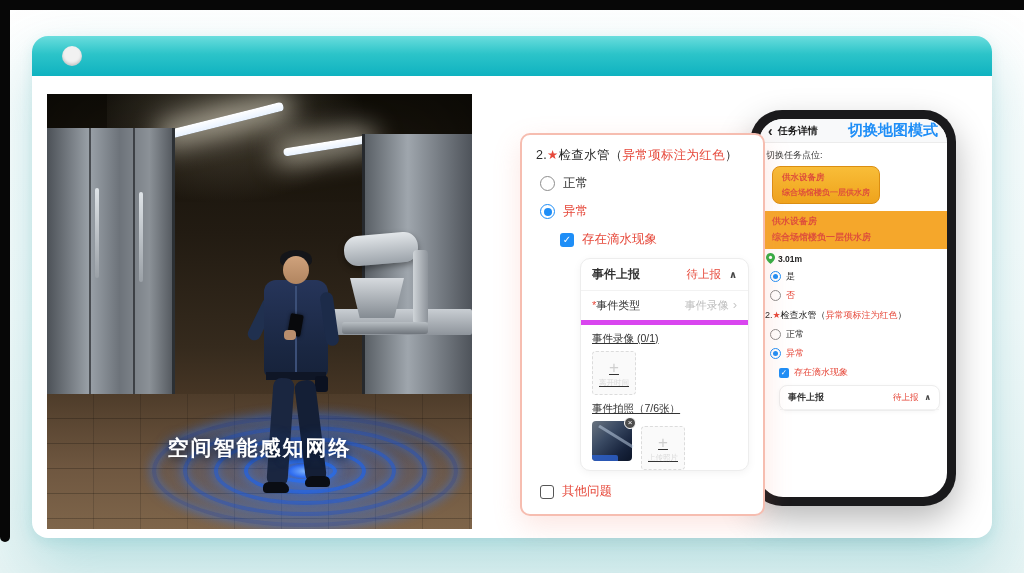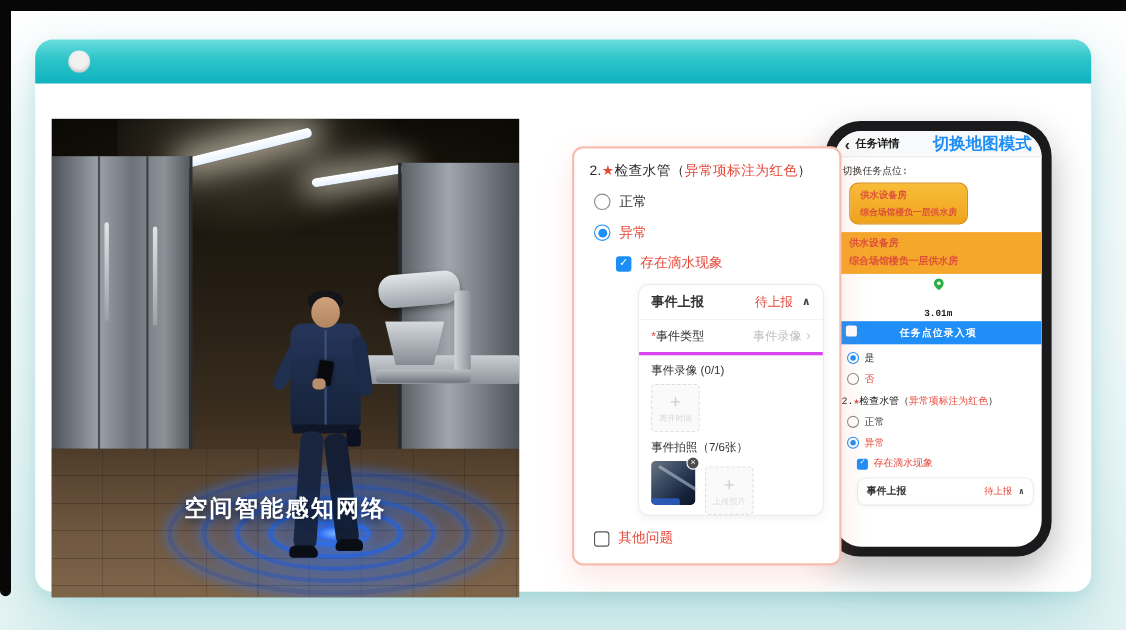--- a/index.html
+++ b/index.html
@@ -11,21 +11,21 @@
   .frame-top{position:absolute;left:0;top:0;width:100%;height:10px;background:#070707;z-index:50;}
   .frame-left{position:absolute;left:0;top:0;width:10px;height:542px;background:#070707;border-radius:0 0 14px 14px;z-index:50;}
 
   
   .window{position:absolute;left:32px;top:36px;width:960px;height:502px;border-radius:16px;background:#fff;
     box-shadow:0 26px 60px rgba(18,150,160,.25),0 4px 14px rgba(18,150,160,.12);}
   .titlebar{height:40px;border-radius:16px 16px 0 0;background:linear-gradient(180deg,#6adddd 0%,#2cc4c9 45%,#0fb2c0 100%);position:relative;}
   .tb-dot{position:absolute;left:30px;top:10px;width:20px;height:20px;border-radius:50%;background:#f1f1f1;box-shadow:inset 0 -2px 3px rgba(0,0,0,.18);}
 
   
-  .photo{position:absolute;left:47px;top:108px;width:425px;height:435px;overflow:hidden;background:
+  .photo{position:absolute;left:47px;top:94px;width:425px;height:435px;overflow:hidden;background:
     linear-gradient(180deg,#131009 0%,#221b12 32%,#352a1d 58%,#4a3826 72%,#6b523a 86%,#7a6045 100%);
     box-shadow:inset 0 0 90px rgba(0,0,0,.55);}
   .glow-ceiling{position:absolute;left:60px;top:0;width:260px;height:110px;background:radial-gradient(ellipse at 45% 20%,rgba(255,240,210,.22),transparent 70%);}
   .lightbar{position:absolute;background:linear-gradient(180deg,#ffffff,#e8f2ff);border-radius:4px;box-shadow:0 0 26px 9px rgba(255,250,230,.55);}
   .lb1{left:118px;top:22px;width:120px;height:9px;transform:rotate(-14deg);}
   .lb2{left:236px;top:48px;width:84px;height:8px;transform:rotate(-9deg);}
   .steel-left{position:absolute;left:0;top:34px;width:128px;height:310px;
     background:linear-gradient(90deg,#4c5157 0%,#9aa1a8 34%,#6d737a 58%,#8b9197 82%,#565b61 100%);
     border-right:3px solid #2c3034;}
   .steel-left .seam{position:absolute;top:0;width:2px;height:100%;background:rgba(20,22,25,.6);}
@@ -92,25 +92,25 @@
   .cbx{width:14px;height:14px;border-radius:3px;display:inline-flex;align-items:center;justify-content:center;flex:none;
     font-size:10px;font-weight:700;line-height:1;}
   .cbx.on{background:#1e8ef7;color:#fff;}
   .cbx.off{border:1.5px solid #565656;background:#fff;color:transparent;}
   .cb-row{display:flex;align-items:center;gap:8px;margin:11px 0 0 24px;font-size:12.5px;}
   .p-card{margin:10px 0 0 44px;border:1px solid #ededed;border-radius:10px;background:#fff;box-shadow:0 2px 8px rgba(0,0,0,.05);}
   .c-head{display:flex;align-items:center;padding:7px 11px;border-bottom:1px solid #f2f2f2;}
   .c-head .t{flex:1;font-size:12px;font-weight:700;color:#333;}
   .c-head .s{font-size:11.5px;}
   .caret{font-size:10px;color:#444;margin-left:8px;font-weight:700;}
-  .c-type{display:flex;align-items:flex-start;padding:7px 11px;border-bottom:3px solid #d946ef;font-size:11px;color:#333;}
+  .c-type{display:flex;align-items:flex-start;padding:7px 11px;border-bottom:5px solid #d946ef;font-size:11px;color:#333;}
   .c-type .lbl{flex:1;}
   .c-type .val{color:#bdbdbd;}
   .c-type .chev{color:#c9c9c9;font-size:13px;margin-left:4px;line-height:1;}
-  .c-media{padding:7px 11px 0;font-size:10.5px;color:#333;}
+  .c-media{padding:7px 11px 0;font-size:10.5px;color:#333;text-decoration:underline;}
   .upload{margin-top:5px;width:44px;height:44px;border:1px dashed #dcdcdc;border-radius:4px;background:#fafafa;
     display:flex;flex-direction:column;align-items:center;justify-content:center;color:#cfcfcf;}
   .upload .pl{font-size:17px;line-height:1;}
   .upload .ut{font-size:7.5px;margin-top:2px;color:#dadada;}
   .thumb-row{display:flex;gap:9px;margin-top:5px;align-items:flex-start;}
   .thumb{position:relative;width:40px;height:40px;border-radius:4px;flex:none;
     background:linear-gradient(135deg,#6a7480 0%,#3a4a63 38%,#17233c 75%,#0c1528 100%);}
   .thumb .streak{position:absolute;left:4px;top:14px;width:40px;height:3px;background:rgba(200,215,235,.5);transform:rotate(32deg);}
   .thumb .wm{position:absolute;left:0;bottom:0;width:26px;height:6px;background:rgba(45,95,200,.85);border-radius:0 2px 0 4px;}
   .thumb .x{position:absolute;right:-4px;top:-4px;width:12px;height:12px;border-radius:50%;background:#4c4c4c;color:#fff;
@@ -121,30 +121,30 @@
   .extra-row{display:flex;align-items:center;gap:8px;margin:12px 0 0 4px;font-size:12.5px;}
 
   
   .phone{position:absolute;left:750px;top:110px;width:206px;height:396px;border-radius:32px;background:#1a1a1c;padding:9px;z-index:20;
     box-shadow:0 14px 34px rgba(0,0,0,.28);}
   .screen{width:100%;height:100%;border-radius:24px;background:#fff;overflow:hidden;position:relative;font-size:9px;color:#333;}
   .ph-header{height:24px;display:flex;align-items:center;padding:0 9px;background:#f8f9fa;border-bottom:1px solid #ececec;}
   .ph-back{font-size:14px;font-weight:700;color:#222;margin-right:5px;line-height:1;}
   .ph-title{font-size:10px;font-weight:700;color:#1a1a1a;flex:1;}
   .ph-action{font-size:15px;font-weight:700;color:#1e8ef7;}
-  .ph-body{padding:4px 7px 0 5px;font-family:Liberation Mono, monospace;}
+  .ph-body{padding:4px 7px 0 5px;}
   .switch-label{margin:2px 0 4px 2px;font-size:9px;color:#333;}
   .point-btn{display:inline-block;margin-left:8px;background:linear-gradient(180deg,#f8bd38,#efa31c);
     border:1.5px solid #db8e12;border-radius:8px;padding:5px 9px;color:#de4f3b;}
   .point-btn .l1{font-size:8.5px;font-weight:700;}
   .point-btn .l2{font-size:8px;margin-top:3px;font-weight:700;}
   .point-banner{margin:7px -7px 0 -5px;background:#f5a72b;padding:4px 10px 5px 13px;color:#de4f3b;font-weight:700;}
   .point-banner .l1{font-size:9px;}
   .point-banner .l2{font-size:9px;margin-top:3px;}
-  .dist-row{display:flex;align-items:center;gap:16px;margin:4px 0 0 2px;font-size:8.5px;font-weight:700;color:#222;flex-direction:column;}
+  .dist-row{display:flex;align-items:center;gap:3px;margin:4px 0 0 2px;font-size:8.5px;font-weight:700;color:#222;}
   .timeline{position:relative;height:44px;margin-top:1px;}
   .t-durl{text-align:center;font-size:8px;color:#444;}
   .t-dur{text-align:center;font-size:8px;color:#777;margin-top:1px;}
   .t-line{position:absolute;left:14px;right:14px;top:25px;height:2px;background:#1a7ff0;border-radius:1px;}
   .shield{position:absolute;top:17px;width:13px;height:16px;}
   .shield.sl{left:26px;} .shield.sr{right:26px;}
   .t-foot{position:absolute;left:0;right:0;top:30px;display:flex;justify-content:space-between;padding:0 9px;}
   .t-foot .lab{font-size:8px;color:#444;}
   .t-foot .tm{font-size:7.5px;color:#b8b8b8;margin-top:2px;}
   .sec-banner{margin:2px -7px 0 -5px;background:#1f8ef7;color:#fff;text-align:center;padding:4px 0;position:relative;
@@ -245,24 +245,20 @@
           <div class="l1">供水设备房</div>
           <div class="l2">综合场馆楼负一层供水房</div>
         </div>
         <div class="dist-row">
           <svg class="pin" width="9" height="11" viewBox="0 0 10 12">
               <path d="M5 0 C7.8 0 10 2.2 10 5 C10 8.5 5 12 5 12 C5 12 0 8.5 0 5 C0 2.2 2.2 0 5 0 Z" fill="#2fae43"></path>
               <circle cx="5" cy="4.8" r="1.8" fill="#fff"></circle>
             </svg>
           <span>3.01m</span>
         </div>
-        <div class="sec-banner">
-          <span class="sec-cb"></span>
-          <span>任务点位录入项</span>
-        </div>
 
         <div class="ph-opt">
           <span class="rd sm sel"></span>
           <span>是</span>
         </div>
         <div class="ph-opt">
           <span class="rd sm"></span>
           <span class="red">否</span>
         </div>
 

